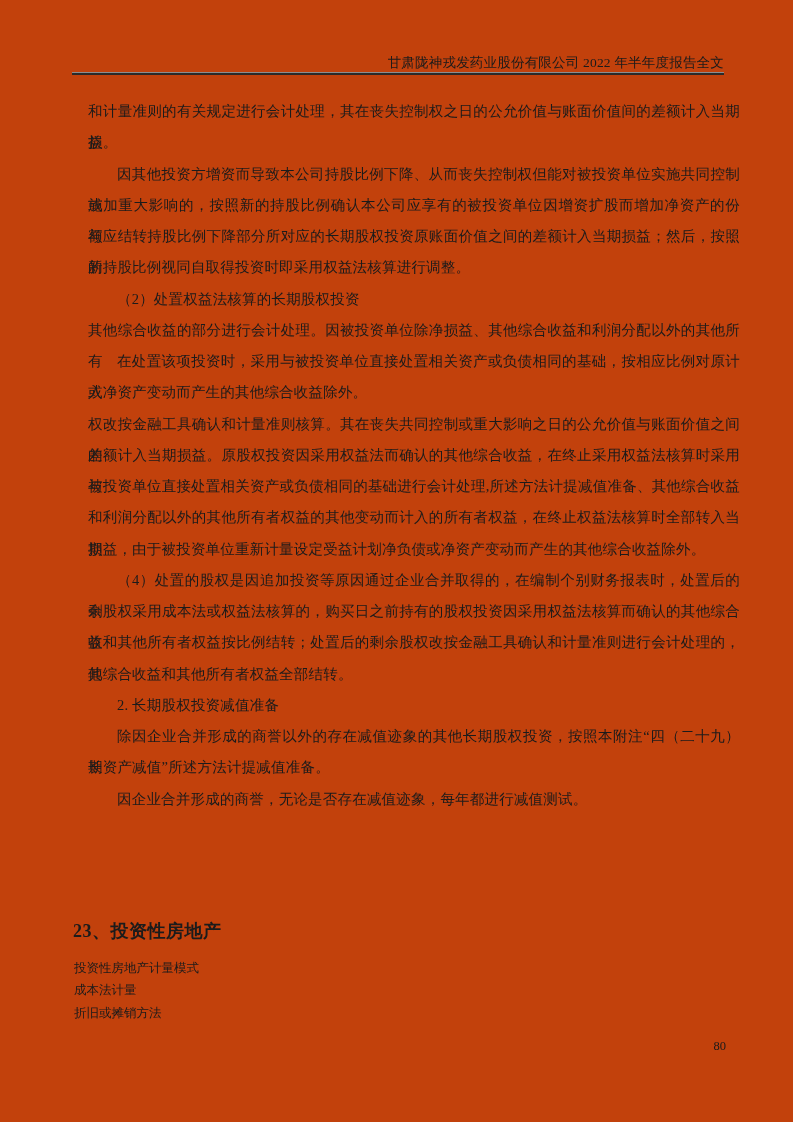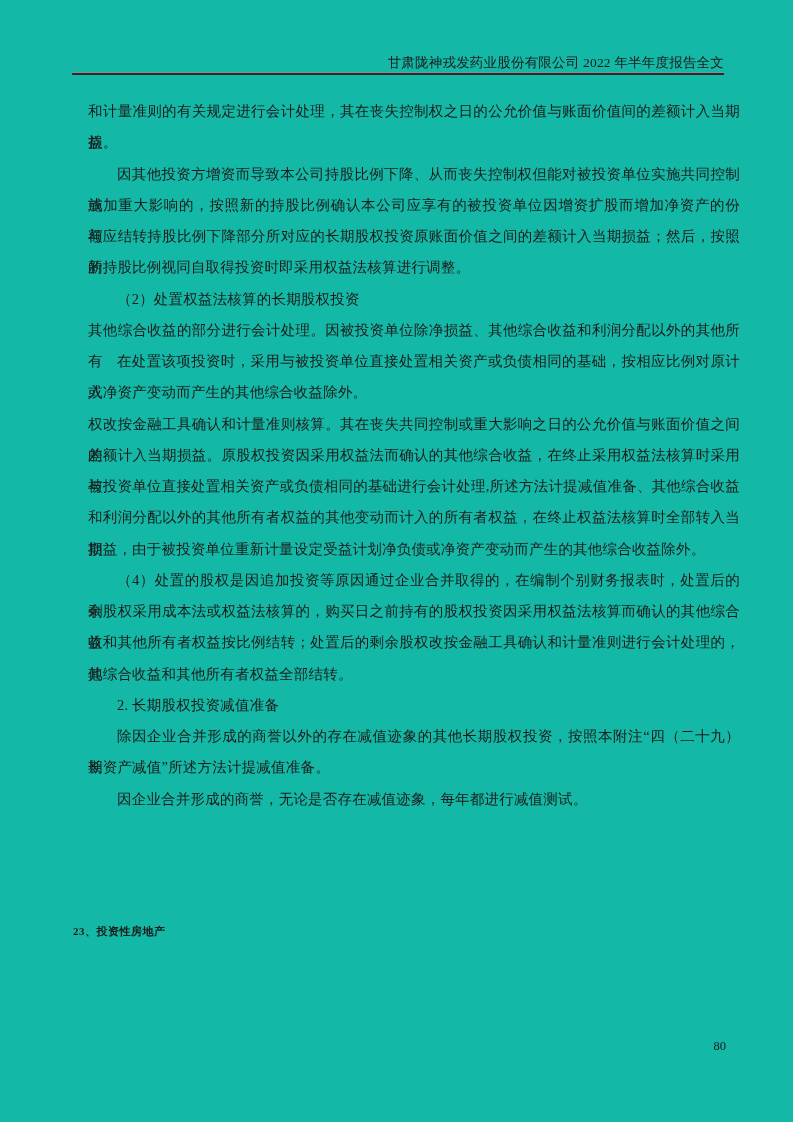--- a/index.html
+++ b/index.html
@@ -1,20 +1,20 @@
 <!DOCTYPE html>
 <html><head>
 <meta charset="utf-8">
 <style>
   html, body { margin: 0; padding: 0; background: #ffffff; }
   .page {
     position: relative;
     width: 793px;
     height: 1122px;
-    background: #14b8a6;
+    background: #c2410c;
     font-family: "Liberation Serif", "DejaVu Serif", serif;
     color: #1b1b1b;
     overflow: hidden;
   }
   .header-title {
     position: absolute;
     left: 72px;
     top: 53px;
     width: 652px;
     text-align: right;
@@ -51,21 +51,21 @@
     white-space: normal;
     text-align: justify;
     text-align-last: justify;
     text-justify: inter-character;
   }
   .ln.ind { text-indent: 29px; }
   .section-heading {
     position: absolute;
     left: 73px;
     top: 920px;
-    font-size: 11px;
+    font-size: 18px;
     font-weight: bold;
     line-height: 22px;
     letter-spacing: 0.5px;
   }
   .sub-lines {
     position: absolute;
     left: 74px;
     top: 957px;
     font-size: 12.5px;
   }
@@ -109,16 +109,21 @@
     <div class="ln j">益和其他所有者权益按比例结转；处置后的剩余股权改按金融工具确认和计量准则进行会计处理的，其</div>
     <div class="ln">他综合收益和其他所有者权益全部结转。</div>
     <div class="ln ind">2. 长期股权投资减值准备</div>
     <div class="ln j ind">除因企业合并形成的商誉以外的存在减值迹象的其他长期股权投资，按照本附注“四（二十九）长</div>
     <div class="ln">期资产减值”所述方法计提减值准备。</div>
     <div class="ln ind">因企业合并形成的商誉，无论是否存在减值迹象，每年都进行减值测试。</div>
   </div>
 
   <div class="section-heading">23、投资性房地产</div>
 
+  <div class="sub-lines">
+    <div class="sub-line">投资性房地产计量模式</div>
+    <div class="sub-line">成本法计量</div>
+    <div class="sub-line">折旧或摊销方法</div>
+  </div>
 
   <div class="page-number">80</div>
 
 </div>
 
 </body></html>

